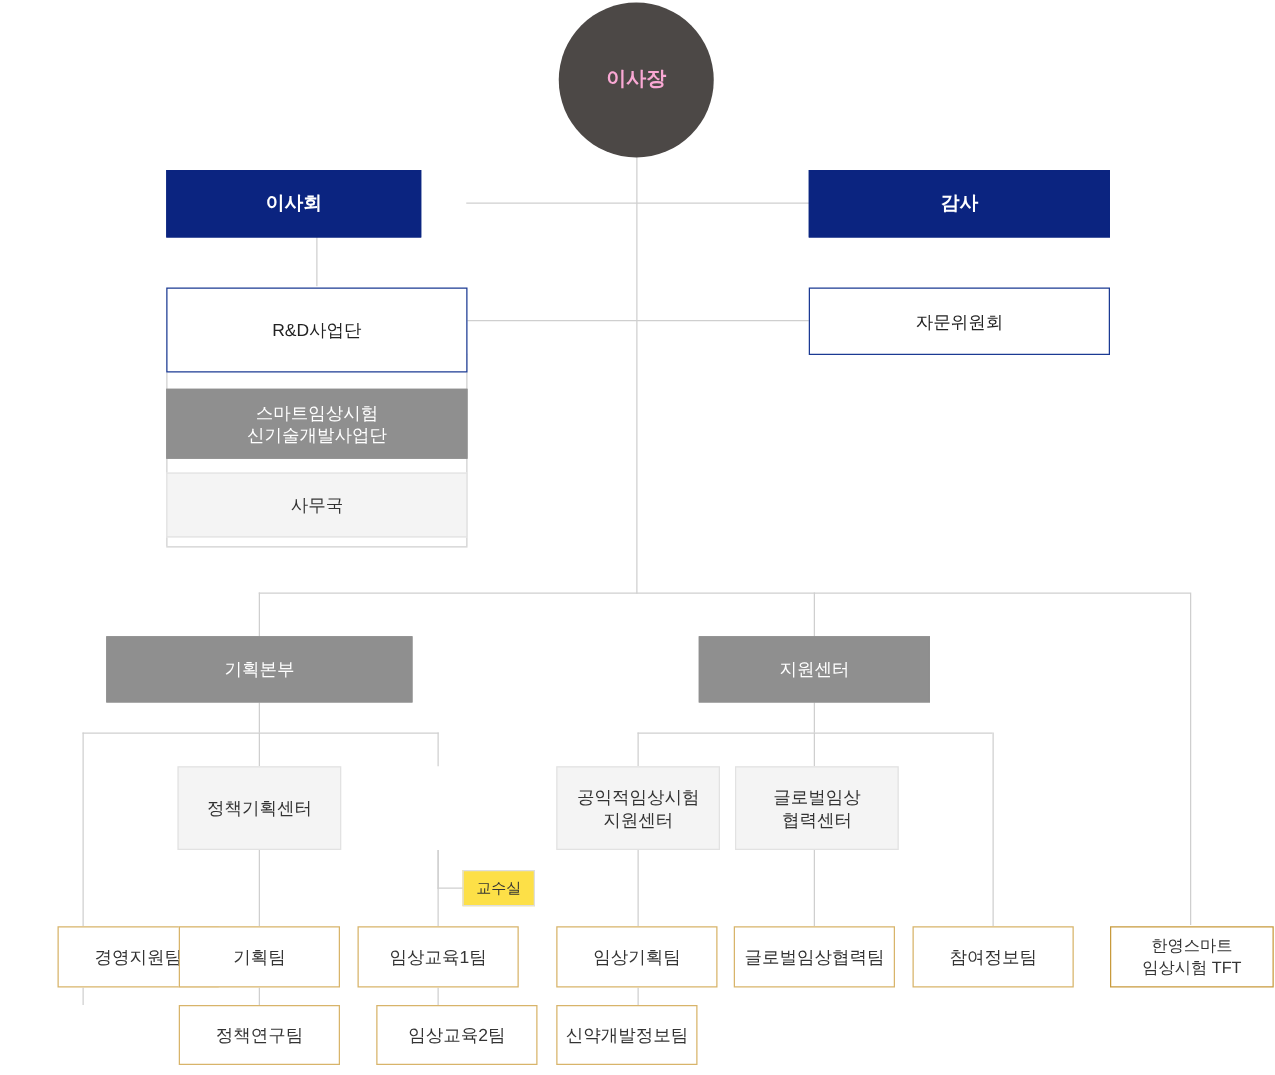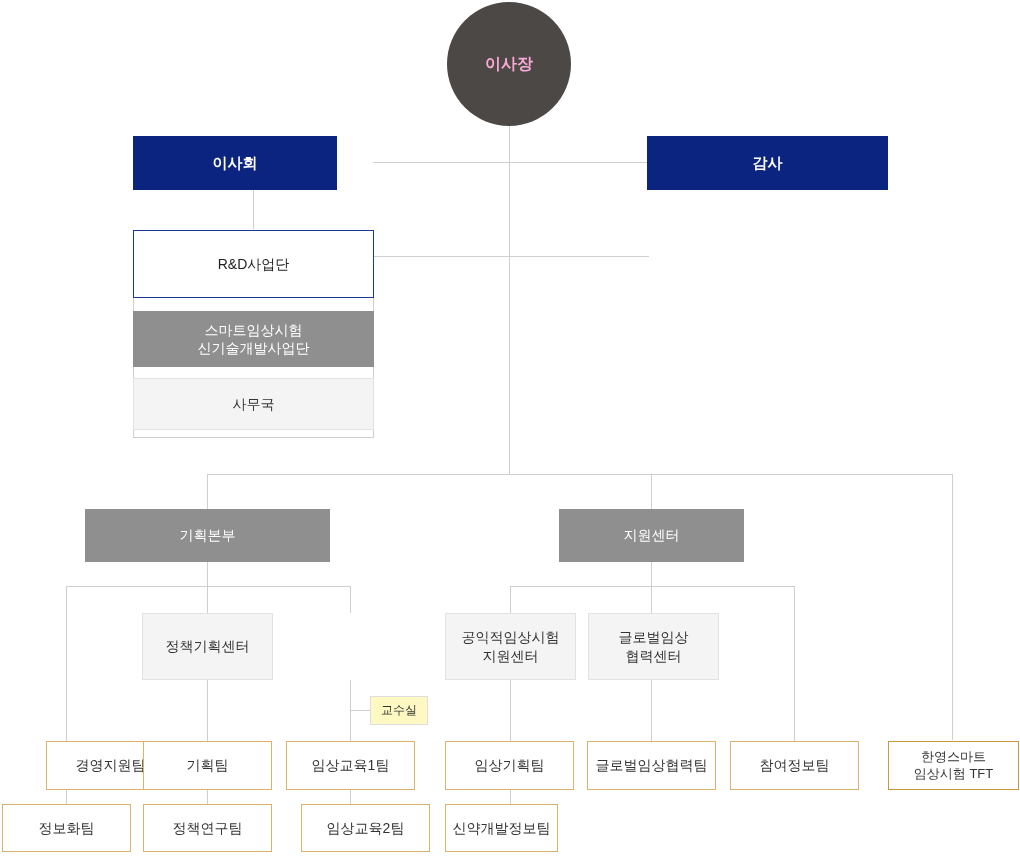--- a/index.html
+++ b/index.html
@@ -70,21 +70,21 @@
   
   .node.light {
     background: #f4f4f4;
     color: #333333;
     font-size: 14px;
     border: 1px solid #e2e2e2;
   }
 
   
   .node.light-small {
-    background: #fef9c3;
+    background: #fde047;
     color: #333333;
     font-size: 12px;
     border: 1px solid #dedede;
   }
 
   
   .node.gold {
     background: #ffffff;
     color: #333333;
     font-size: 14px;
@@ -145,20 +145,21 @@
   <div class="line" style="left:510px; top:790px; width:1px; height:14px;"></div>
 
   <div class="node root" style="left:447px; top:2px; width:124px; height:124px;">이사장</div>
 
   <div class="node navy" style="left:133px; top:136px; width:204px; height:54px;">이사회</div>
 
   <div class="node navy" style="left:647px; top:136px; width:241px; height:54px;">감사</div>
 
   <div class="node navy-outline" style="left:133px; top:230px; width:241px; height:68px;">R&amp;D사업단</div>
 
+  <div class="node navy-outline" style="left:647px; top:230px; width:241px; height:54px;">자문위원회</div>
 
   <div class="node gray" style="left:133px; top:311px; width:241px; height:56px;">스마트임상시험
 신기술개발사업단</div>
 
   <div class="node light" style="left:133px; top:378px; width:241px; height:52px;">사무국</div>
 
   <div class="node gray" style="left:85px; top:509px; width:245px; height:53px;">기획본부</div>
 
   <div class="node gray" style="left:559px; top:509px; width:185px; height:53px;">지원센터</div>
 
@@ -181,21 +182,20 @@
 
   <div class="node gold" style="left:445px; top:741px; width:129px; height:49px;">임상기획팀</div>
 
   <div class="node gold" style="left:587px; top:741px; width:129px; height:49px;">글로벌임상협력팀</div>
 
   <div class="node gold" style="left:730px; top:741px; width:129px; height:49px;">참여정보팀</div>
 
   <div class="node gold-strong" style="left:888px; top:741px; width:131px; height:49px;">한영스마트
 임상시험 TFT</div>
 
-  <div class="node gold" style="left:2px; top:804px; width:129px; height:48px;">정보화팀</div>
 
   <div class="node gold" style="left:143px; top:804px; width:129px; height:48px;">정책연구팀</div>
 
   <div class="node gold" style="left:286px; top:804px; width:129px; height:48px;margin-left:15px;">임상교육2팀</div>
 
   <div class="node gold" style="left:445px; top:804px; width:113px; height:48px;">신약개발정보팀</div>
 
 </div>
 
 </body></html>

